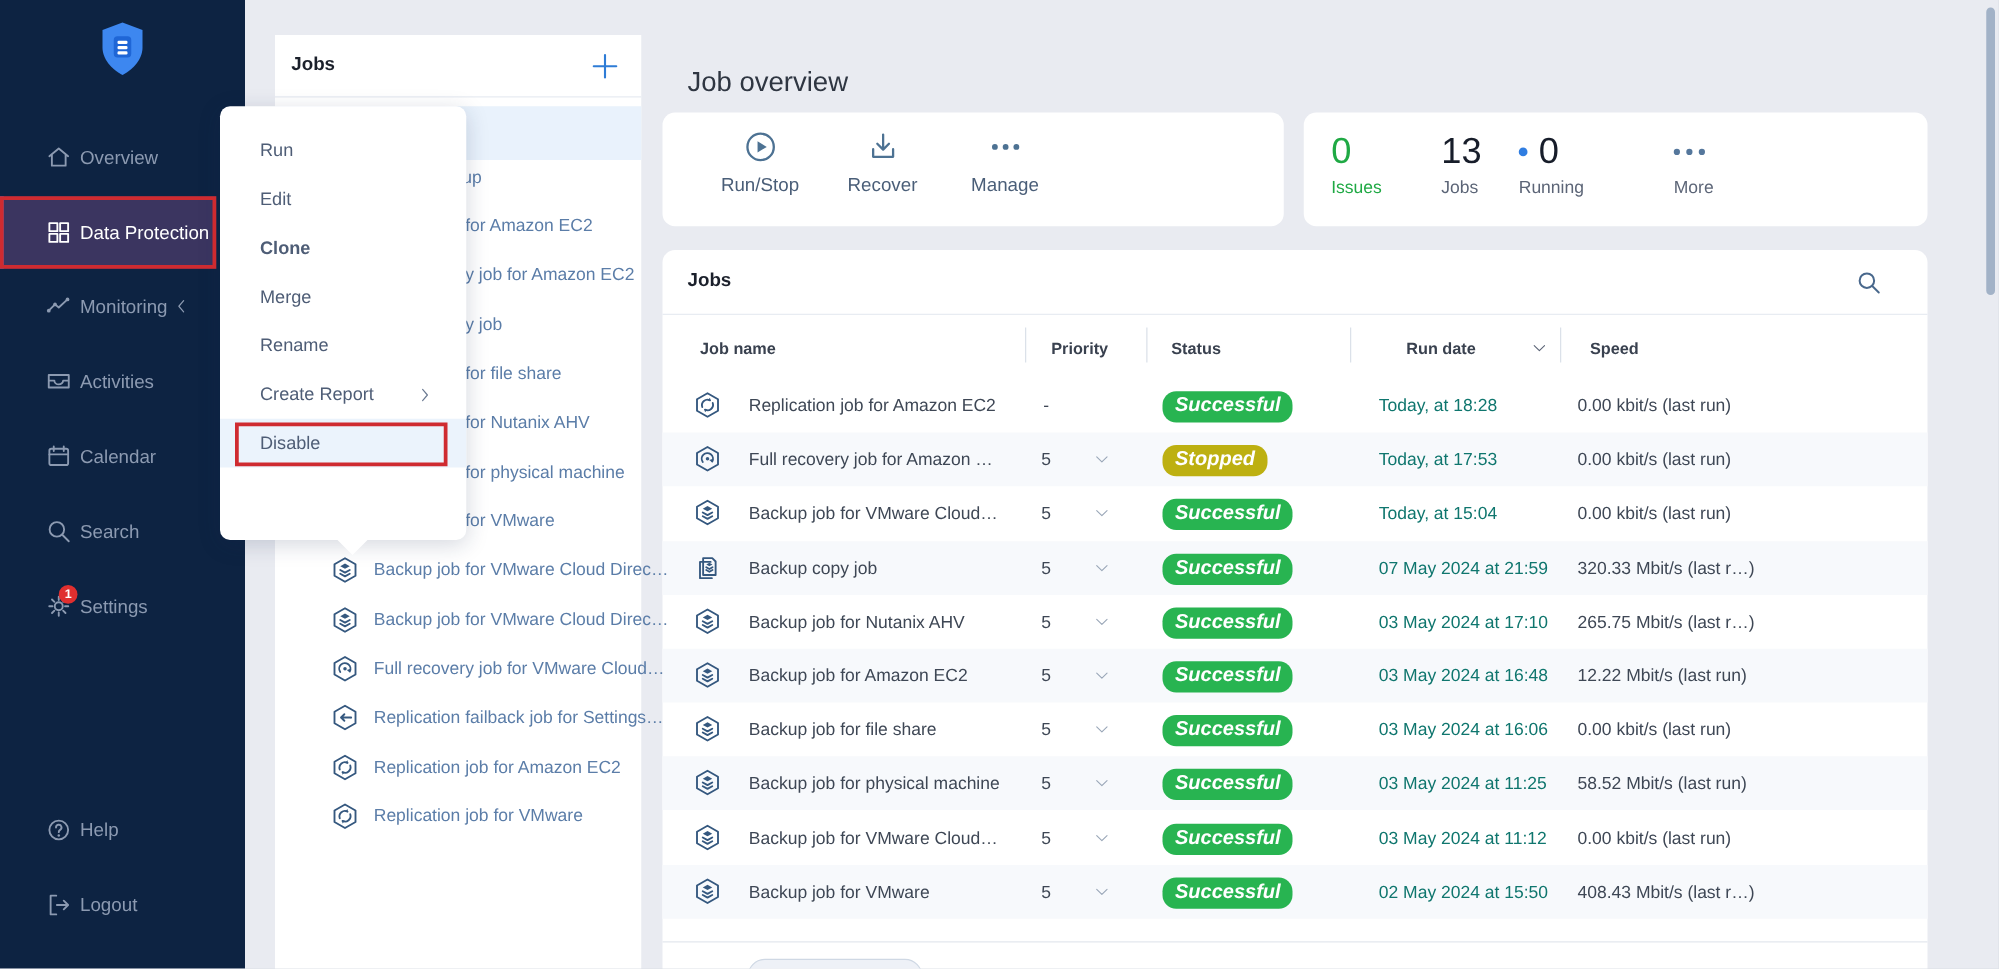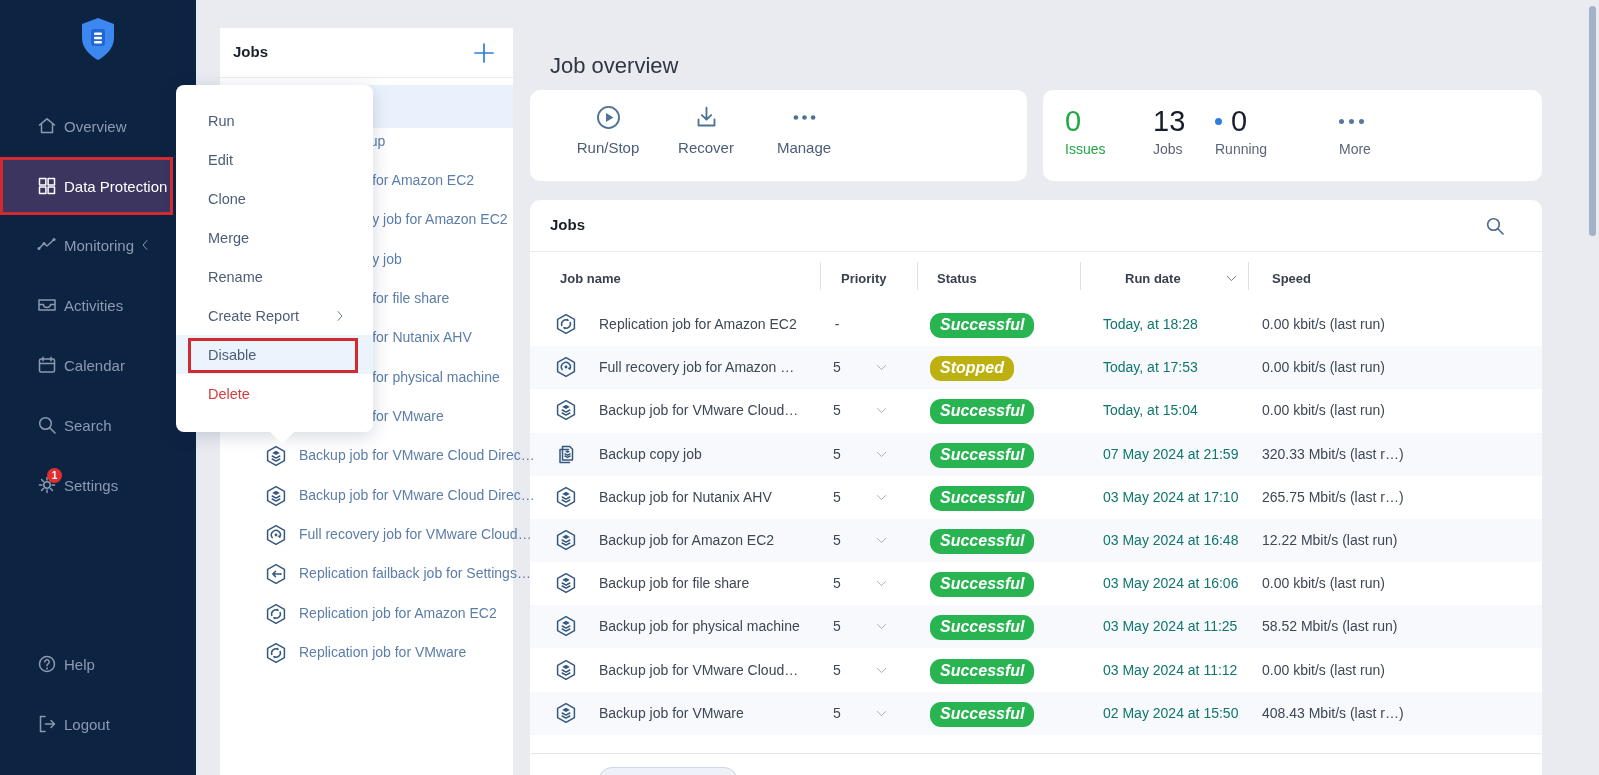--- a/index.html
+++ b/index.html
@@ -630,43 +630,40 @@
     <div class="pager-stub"></div>
   </div>
 
   <div class="context-menu" id="context-menu">
       <div class="menu-item" style="top: 16px;">
         <span>Run</span>
       </div>
       <div class="menu-item" style="top: 55px;">
         <span>Edit</span>
       </div>
-      <div class="menu-item" style="top: 94px;">
+      <div class="menu-item" style="top: 94px; font-weight: bold;">
         <span>Clone</span>
       </div>
       <div class="menu-item" style="top: 133px;">
         <span>Merge</span>
       </div>
       <div class="menu-item" style="top: 172px;">
         <span>Rename</span>
       </div>
       <div class="menu-item" style="top: 211px;">
         <span>Create Report</span>
         <span class="menu-sub">
           <svg viewBox="0 0 22 22" width="100%" height="100%">
             <path d="M8 4 L14 11 L8 18" fill="none" stroke="currentColor" stroke-width="1.5" stroke-linecap="round" stroke-linejoin="round"></path>
           </svg>
         </span>
       </div>
       <div class="menu-item highlighted" style="top: 250px;">
         <span>Disable</span>
       </div>
-      <div class="menu-item danger" style="top: 289px;">
-        <span>Delete</span>
-      </div>
     </div>
   <div class="menu-tail" style="left:270px;top:432px;position:absolute;z-index:20"></div>
 
   <div class="annot" style="left:0;top:157px;width:173px;height:58px;"></div>
   <div class="annot" style="left:188px;top:338px;width:170px;height:35px;"></div>
 
   <div class="scroll-thumb"></div>
 </div>
 
 </body></html>

